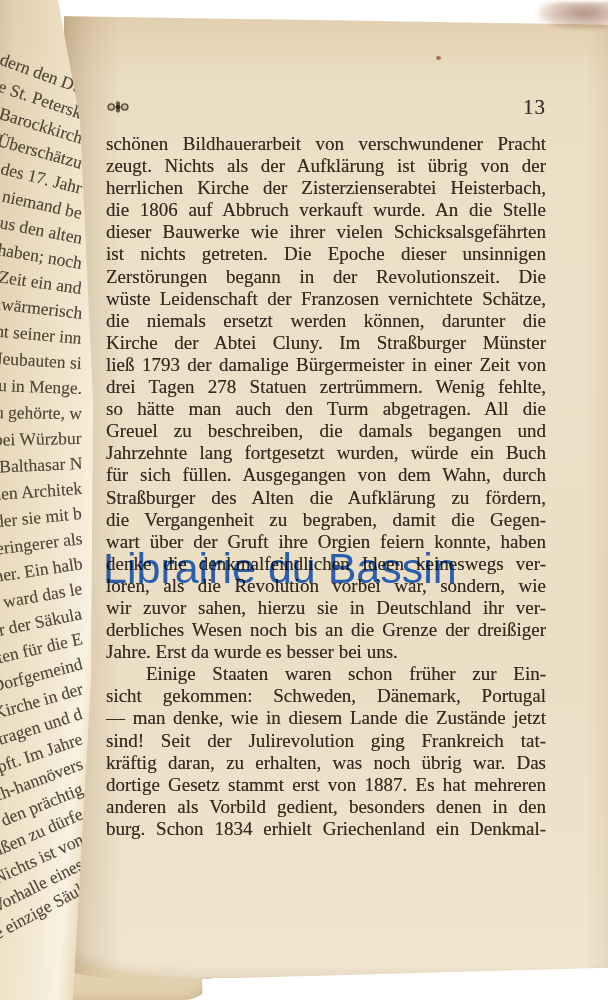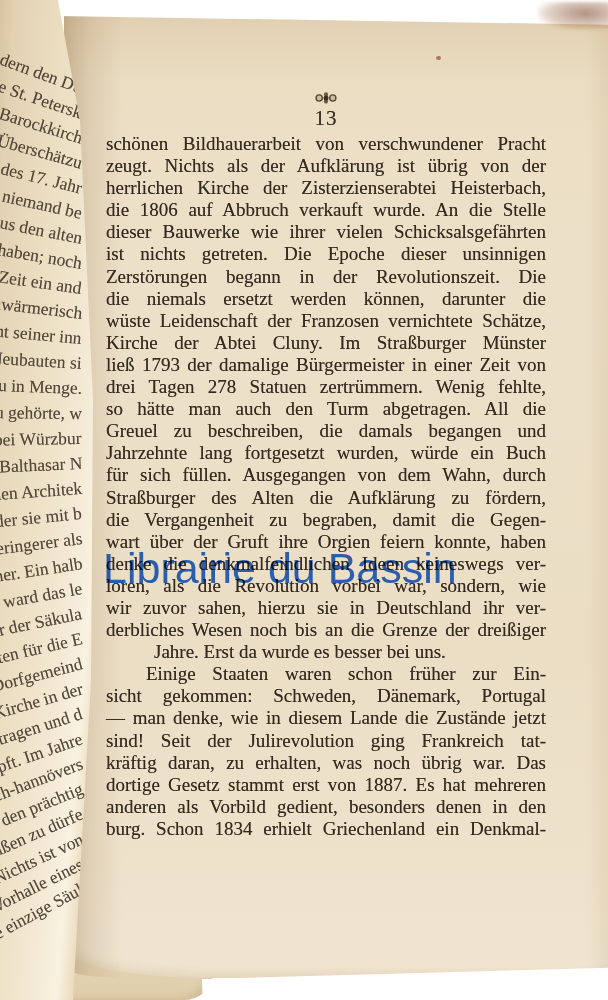--- a/index.html
+++ b/index.html
@@ -20,30 +20,30 @@
     border-bottom-left-radius:150px 30px;
     border-bottom-right-radius:40px 14px;
     box-shadow:inset 0 -5px 10px rgba(165,125,75,.16);}
   .gutter-shade{position:absolute;left:0;top:0;bottom:0;width:58px;
     background:linear-gradient(90deg,rgba(145,115,75,.38) 0%,rgba(160,130,90,.18) 45%,rgba(160,130,90,0) 100%);
     border-bottom-left-radius:150px 30px;}
   .right-shade{position:absolute;right:0;top:0;bottom:0;width:34px;
     background:linear-gradient(270deg,rgba(175,140,95,.22),rgba(175,140,95,0));}
 
   .page-header{position:absolute;left:42px;top:80px;width:440px;height:34px;
-    display:flex;align-items:center;justify-content:space-between;flex-direction:column;}
+    display:flex;align-items:center;justify-content:space-between;}
   .ornament{display:inline-block;line-height:0;}
   .page-number{font-size:21px;color:#3a2f25;letter-spacing:1px;
     text-shadow:0 0 .4px rgba(58,47,37,.6);}
 
   .text-block{position:absolute;left:42px;top:123px;width:440px;color:#33291f;
     font-size:19px;line-height:22.1px;
     text-shadow:0 0 .4px rgba(51,41,31,.55);}
   .line{height:22.1px;text-align:justify;text-align-last:justify;white-space:nowrap;overflow:visible;}
-  .line.flush{text-align-last:left;margin-left:48px;}
+  .line.flush{text-align-last:left;}
   .line.indent{text-indent:40px;}
 
   
   .foxing-corner{position:absolute;left:538px;top:2px;width:72px;height:28px;z-index:4;
     background:radial-gradient(ellipse at 65% 40%,rgba(118,58,28,.55) 0%,rgba(150,90,50,.28) 55%,rgba(150,90,50,0) 78%);
     filter:blur(1.5px);}
   .speck{position:absolute;left:372px;top:46px;width:5px;height:4px;border-radius:50%;
     background:rgba(128,66,36,.65);filter:blur(.4px);}
 
   
@@ -93,22 +93,22 @@
     </div>
 
     <div class="text-block" id="text-block">
         <div class="line">schönen Bildhauerarbeit von verschwundener Pracht</div>
         <div class="line">zeugt.  Nichts als der Aufklärung ist übrig von der</div>
         <div class="line">herrlichen Kirche der Zisterzienserabtei Heisterbach,</div>
         <div class="line">die 1806 auf Abbruch verkauft wurde.  An die Stelle</div>
         <div class="line">dieser Bauwerke wie ihrer vielen Schicksalsgefährten</div>
         <div class="line">ist nichts getreten.  Die Epoche dieser unsinnigen</div>
         <div class="line">Zerstörungen begann in der Revolutionszeit.  Die</div>
+        <div class="line">wüste Leidenschaft der Franzosen vernichtete Schätze,</div>
         <div class="line">die niemals ersetzt werden können, darunter die</div>
-        <div class="line">wüste Leidenschaft der Franzosen vernichtete Schätze,</div>
         <div class="line">Kirche der Abtei Cluny.  Im Straßburger Münster</div>
         <div class="line">ließ 1793 der damalige Bürgermeister in einer Zeit von</div>
         <div class="line">drei Tagen 278 Statuen zertrümmern.  Wenig fehlte,</div>
         <div class="line">so hätte man auch den Turm abgetragen.  All die</div>
         <div class="line">Greuel zu beschreiben, die damals begangen und</div>
         <div class="line">Jahrzehnte lang fortgesetzt wurden, würde ein Buch</div>
         <div class="line">für sich füllen.  Ausgegangen von dem Wahn, durch</div>
         <div class="line">Straßburger des Alten die Aufklärung zu fördern,</div>
         <div class="line">die Vergangenheit zu begraben, damit die Gegen-</div>
         <div class="line">wart über der Gruft ihre Orgien feiern konnte, haben</div>

